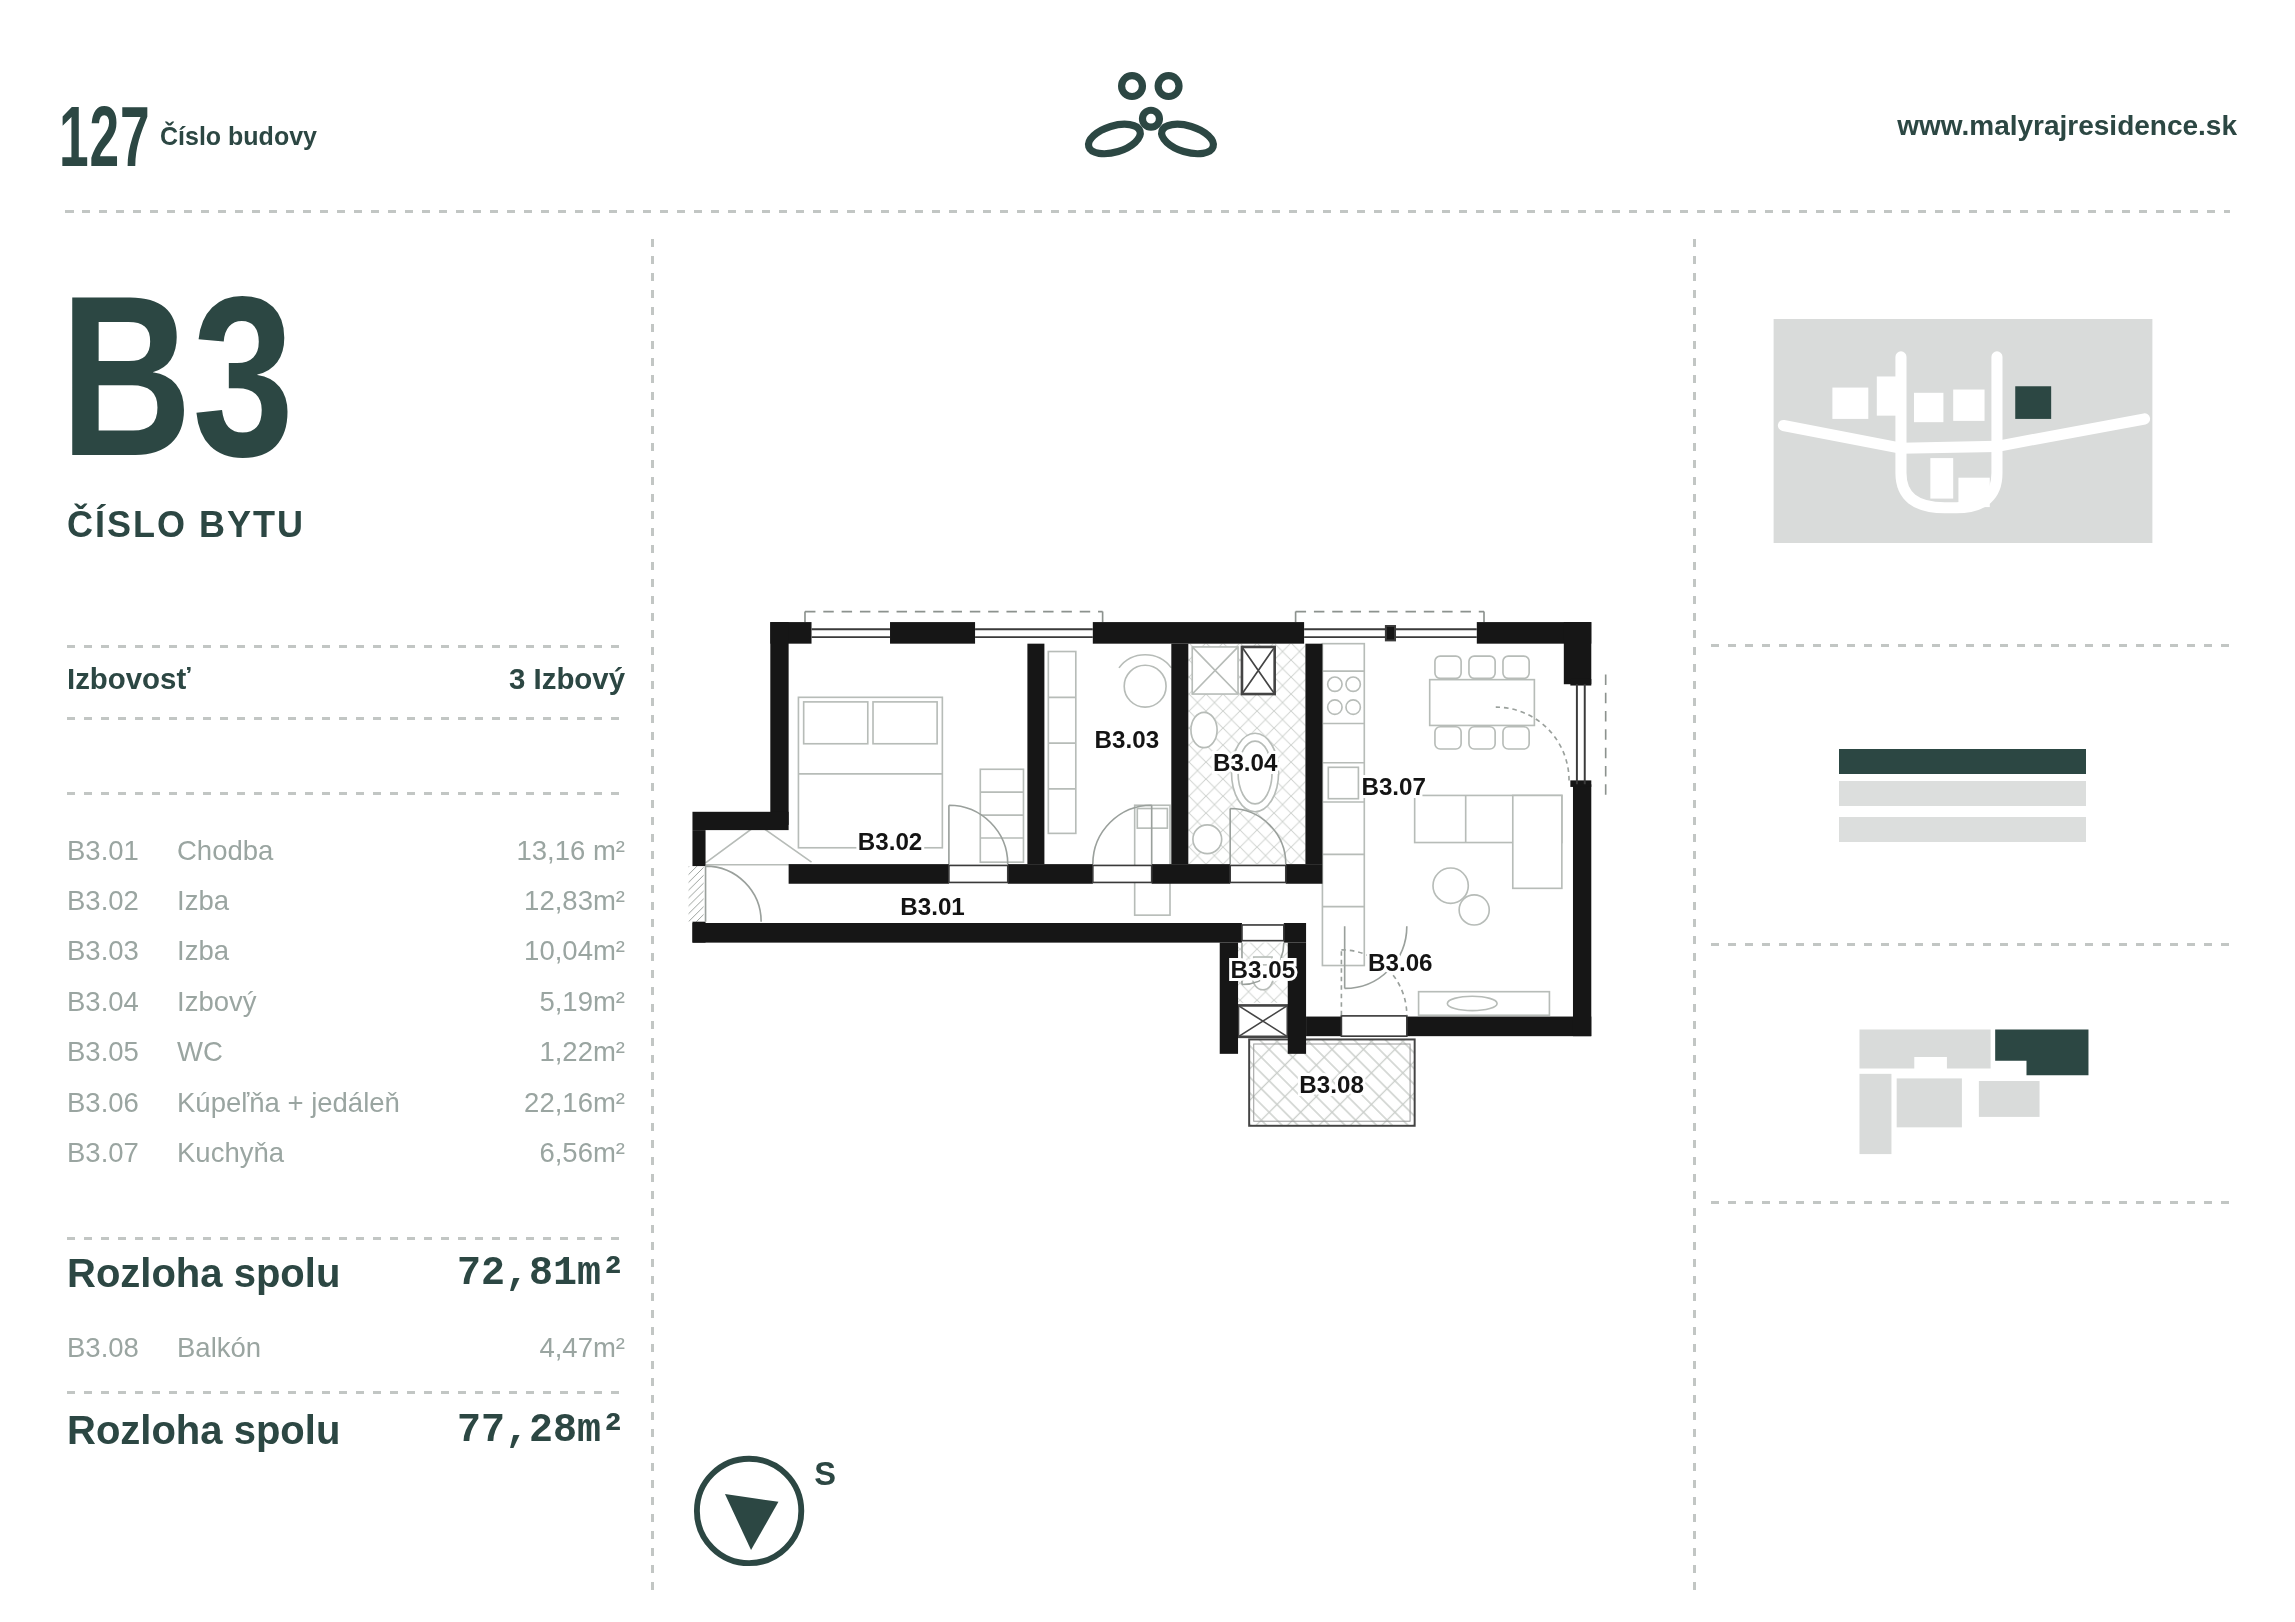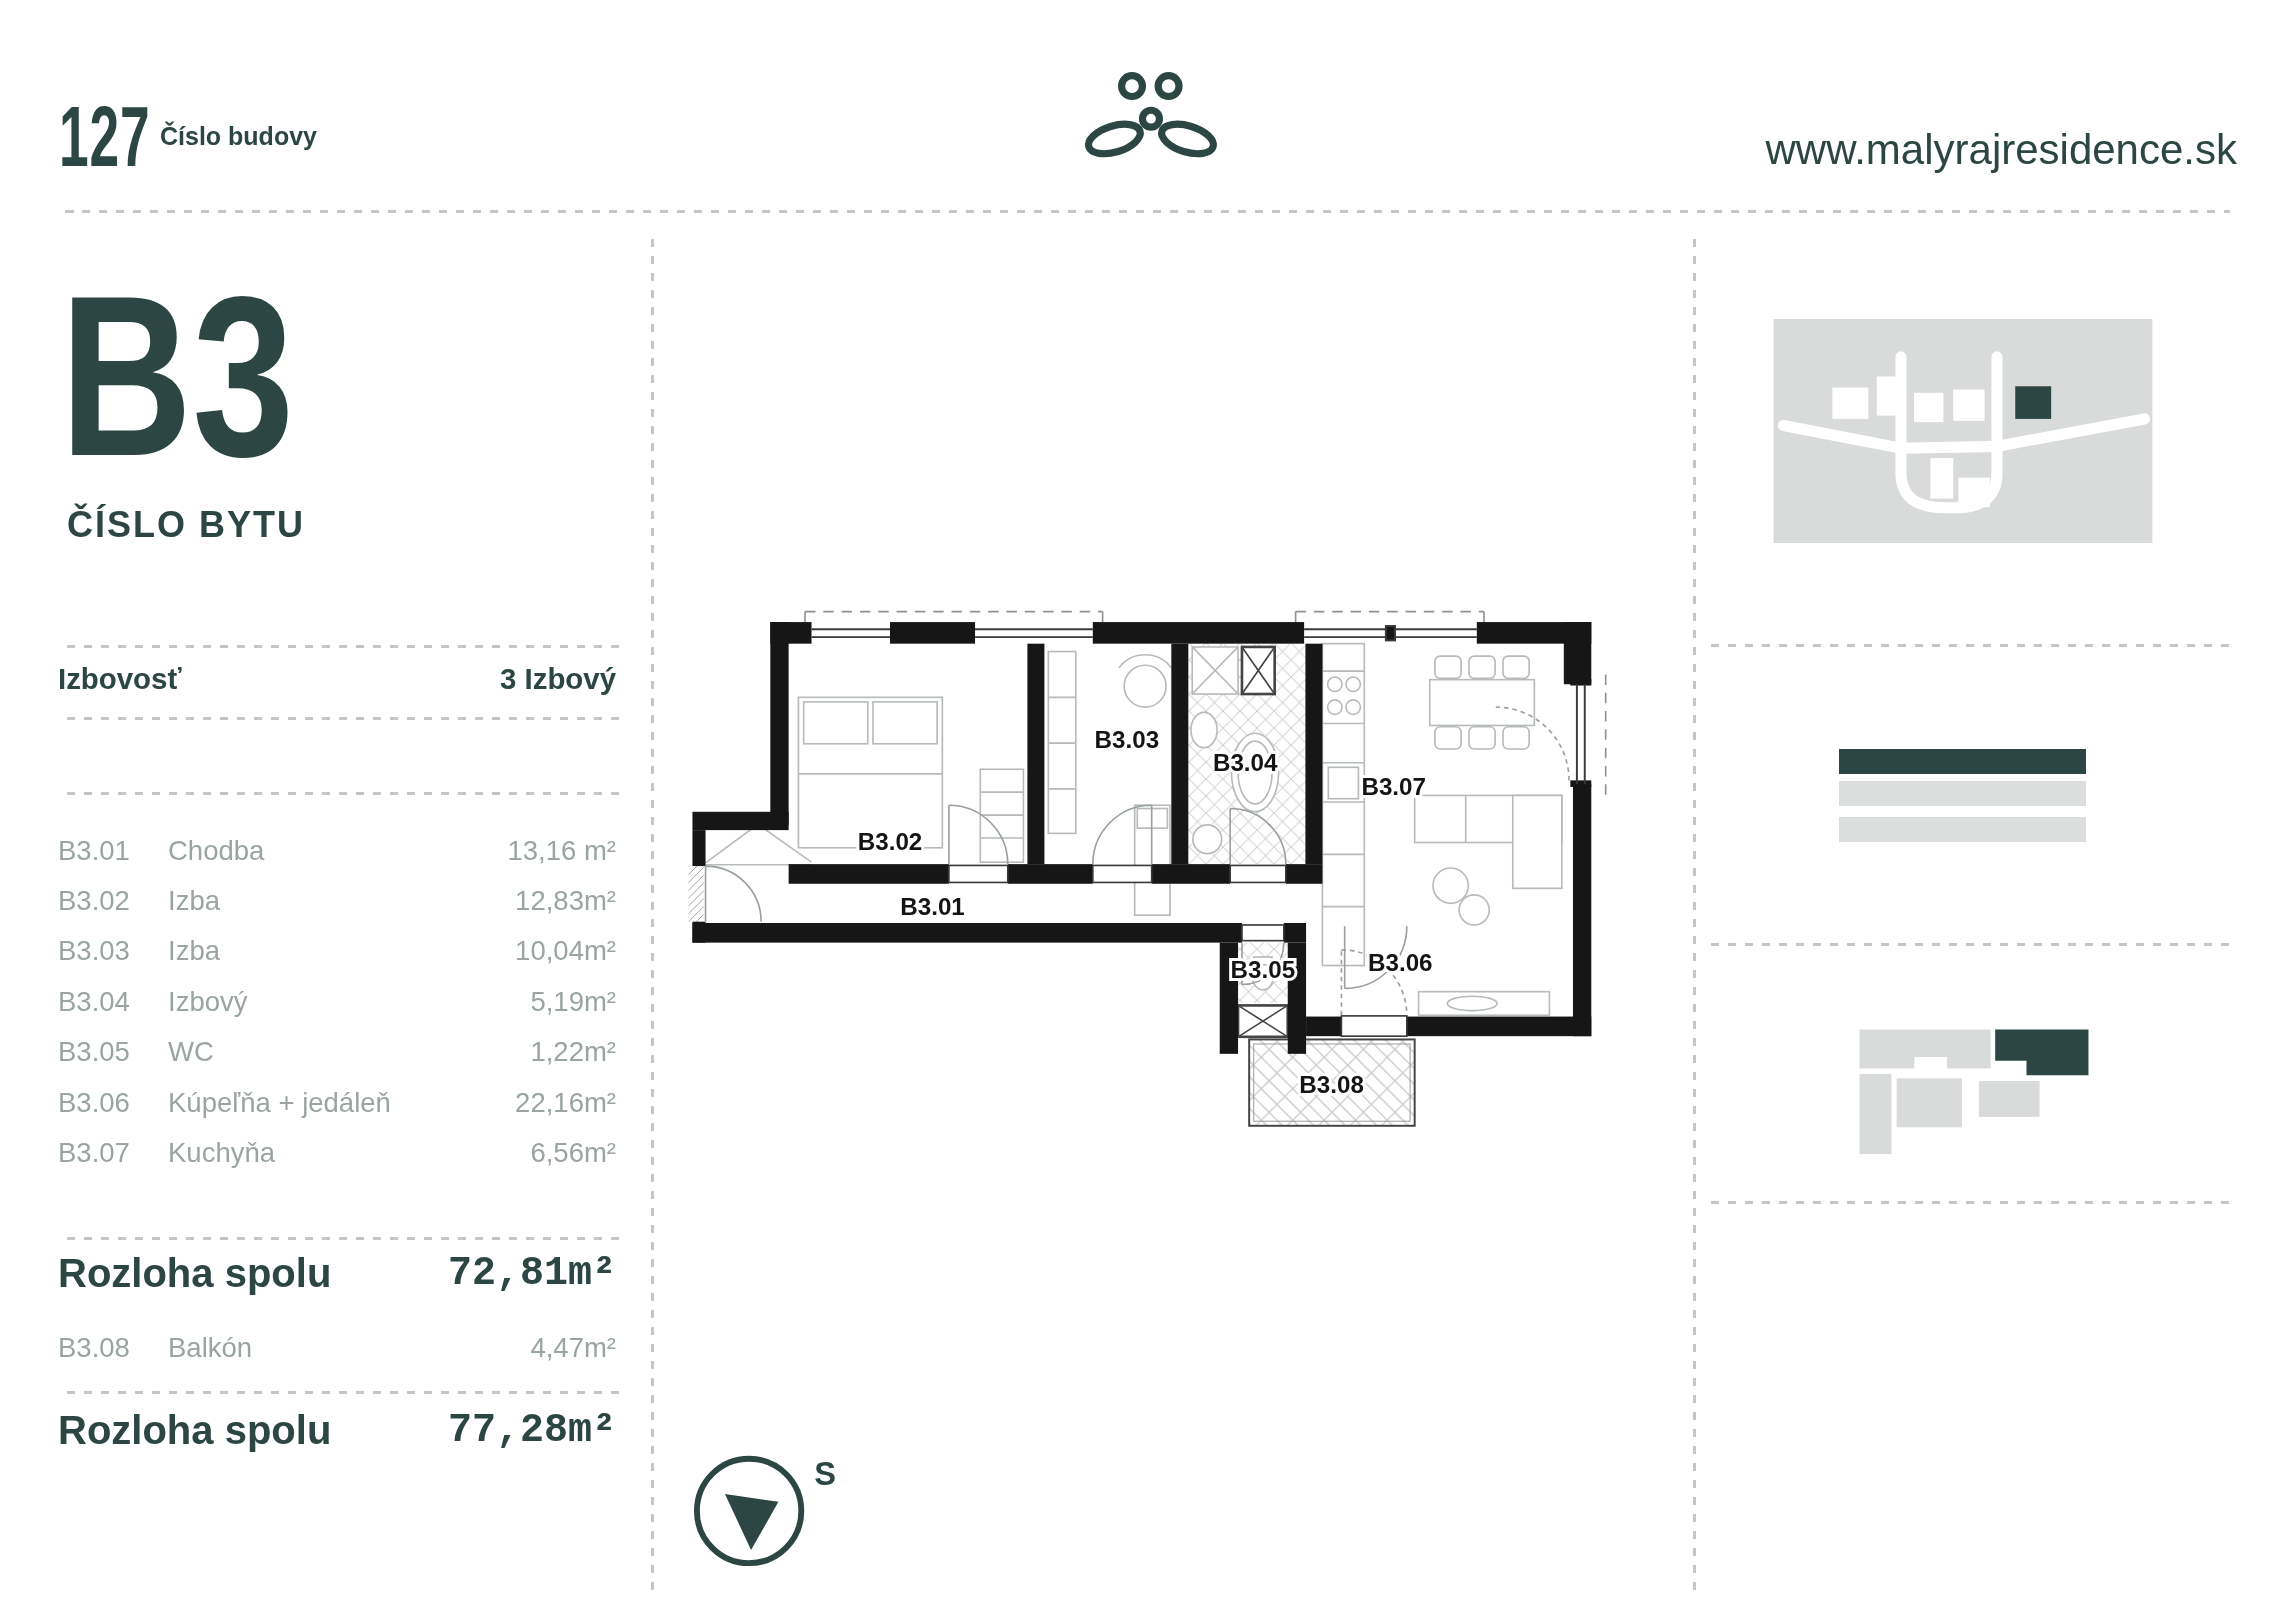--- a/index.html
+++ b/index.html
@@ -9,27 +9,27 @@
   }
   
   .dash-h{position:absolute;height:3.3px;
     background:repeating-linear-gradient(90deg,#c2c6c4 0 8.5px,transparent 8.5px 17px);}
   .dash-v{position:absolute;width:3.3px;
     background:repeating-linear-gradient(180deg,#c2c6c4 0 8.5px,transparent 8.5px 17px);}
   
   .bnum{position:absolute;left:59px;top:93px;font-size:86px;font-weight:700;
     line-height:1;transform:scaleX(.62);transform-origin:left top;letter-spacing:1.3px;}
   .bnum-label{position:absolute;left:160px;top:122px;font-size:25px;font-weight:700;}
-  .website{position:absolute;right:58px;top:126px;font-size:42px;font-weight:400;}
+  .website{position:absolute;right:58px;top:110px;font-size:28px;font-weight:700;}
   
   .unit-code{position:absolute;left:60px;top:262px;font-size:229px;font-weight:700;
     line-height:1;transform:scaleX(.8);transform-origin:left top;}
   .unit-code-label{position:absolute;left:67px;top:504px;font-size:36px;font-weight:700;letter-spacing:2px;}
   
-  .spec-row,.room-row,.total-row{position:absolute;left:58px;width:558px;display:flex;align-items:center;}
+  .spec-row,.room-row,.total-row{position:absolute;left:67px;width:558px;display:flex;align-items:center;}
   .spec-row{height:36px;font-size:29.4px;font-weight:700;}
   .spec-row .v{margin-left:auto;}
   .room-row{height:34px;font-size:27.5px;color:#9aa5a1;}
   .r-code{width:110px;flex:none;}
   .r-name{flex:1;}
   .r-area{margin-left:auto;}
   .total-row{height:36px;font-size:40px;font-weight:700;}
   .total-row .v{margin-left:auto;font-family:Liberation Mono, monospace;}
   
   .sitemap,.cluster,.floorbars{position:absolute;}

